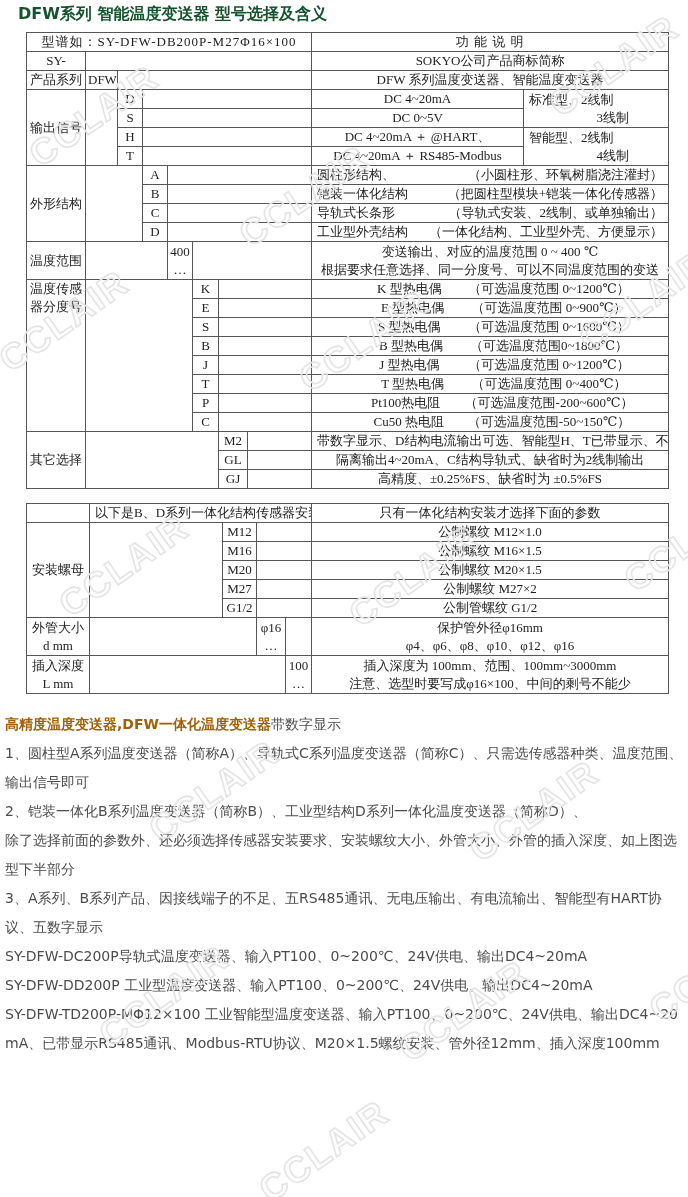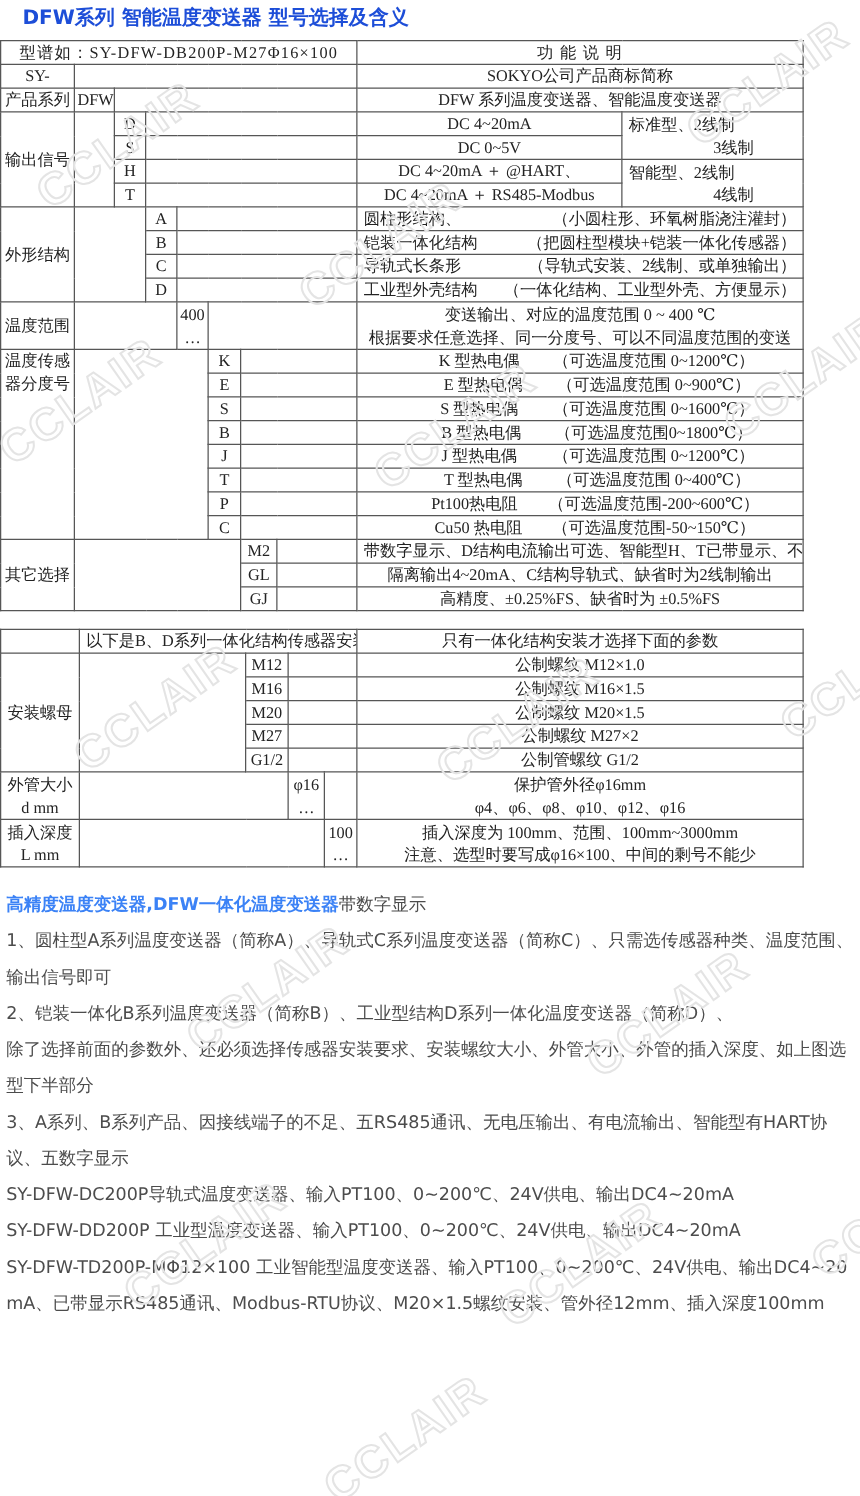--- a/index.html
+++ b/index.html
@@ -3,23 +3,23 @@
 <meta charset="utf-8">
 <style>
   html,body{margin:0;padding:0;background:#ffffff;}
   body{width:688px;min-height:1197px;position:relative;font-family:"Liberation Sans",sans-serif;color:#222;}
   .content{position:relative;z-index:1;}
   
   .wm-layer{position:absolute;left:0;top:0;width:688px;height:1197px;overflow:hidden;z-index:2;pointer-events:none;}
   .wm{position:absolute;font:bold 36px "Liberation Sans",sans-serif;letter-spacing:2px;
       color:transparent;-webkit-text-stroke:1.6px #e4e4e4;transform:rotate(-35deg);white-space:nowrap;}
   
-  .title{font:bold 16px/20px "DejaVu Sans",sans-serif;color:#1d4ed8;margin:4px 15px 8px 18px;}
+  .title{font:bold 16px/20px "DejaVu Sans",sans-serif;color:#14532d;margin:4px 15px 8px 18px;}
   
-  table{border-collapse:collapse;table-layout:fixed;width:642px;border-radius:13px;}
+  table{border-collapse:collapse;table-layout:fixed;width:642px;margin-left:26px;border-radius:13px;}
   .t1{margin-top:2px;}
   .t2{margin-top:14px;}
   td{border:1px solid #565656;font:13px/18px "Liberation Serif","DejaVu Serif",serif;color:#232323;
      height:18px;padding:0 5px;white-space:nowrap;overflow:hidden;}
   td.c{text-align:center;padding:0 2px;}
   td.d{text-align:center;}
   .dblcell{height:37px;}
   .dblcell div{height:18px;line-height:18px;}
   .split{display:flex;justify-content:space-between;}
   .sname{display:inline-block;width:118px;}
@@ -295,21 +295,21 @@
       </td>
       <td class="d dblcell">
         <div>插入深度为 100mm、范围、100mm~3000mm</div>
         <div>注意、选型时要写成φ16×100、中间的剩号不能少</div>
       </td>
     </tr>
   </tbody>
     </table>
 
   <div class="notes">
-    <p><span class="blue" style="color: #3b82f6;">高精度温度变送器,DFW一体化温度变送器</span><span>带数字显示</span></p>
+    <p><span class="blue" style="color: #a16207;">高精度温度变送器,DFW一体化温度变送器</span><span>带数字显示</span></p>
     <p>1、圆柱型A系列温度变送器（简称A）、导轨式C系列温度变送器（简称C）、只需选传感器种类、温度范围、输出信号即可</p>
     <p>2、铠装一体化B系列温度变送器（简称B）、工业型结构D系列一体化温度变送器（简称D）、</p>
     <p>除了选择前面的参数外、还必须选择传感器安装要求、安装螺纹大小、外管大小、外管的插入深度、如上图选型下半部分</p>
     <p>3、A系列、B系列产品、因接线端子的不足、五RS485通讯、无电压输出、有电流输出、智能型有HART协议、五数字显示</p>
     <p>SY-DFW-DC200P导轨式温度变送器、输入PT100、0~200℃、24V供电、输出DC4~20mA</p>
     <p>SY-DFW-DD200P 工业型温度变送器、输入PT100、0~200℃、24V供电、输出DC4~20mA</p>
     <p>SY-DFW-TD200P-MΦ12×100 工业智能型温度变送器、输入PT100、0~200℃、24V供电、输出DC4~20mA、已带显示RS485通讯、Modbus-RTU协议、M20×1.5螺纹安装、管外径12mm、插入深度100mm</p>
   </div>
 </div>
 

